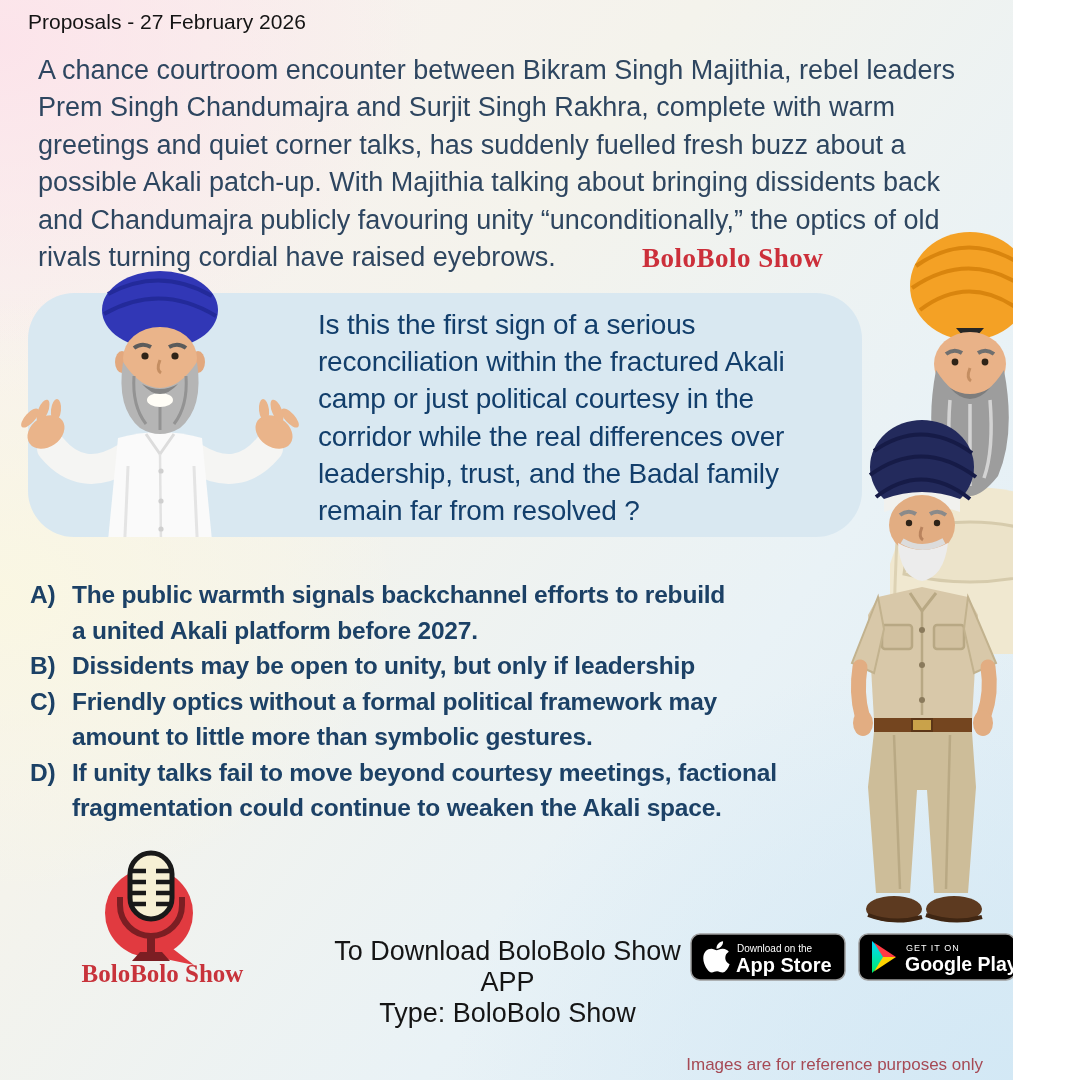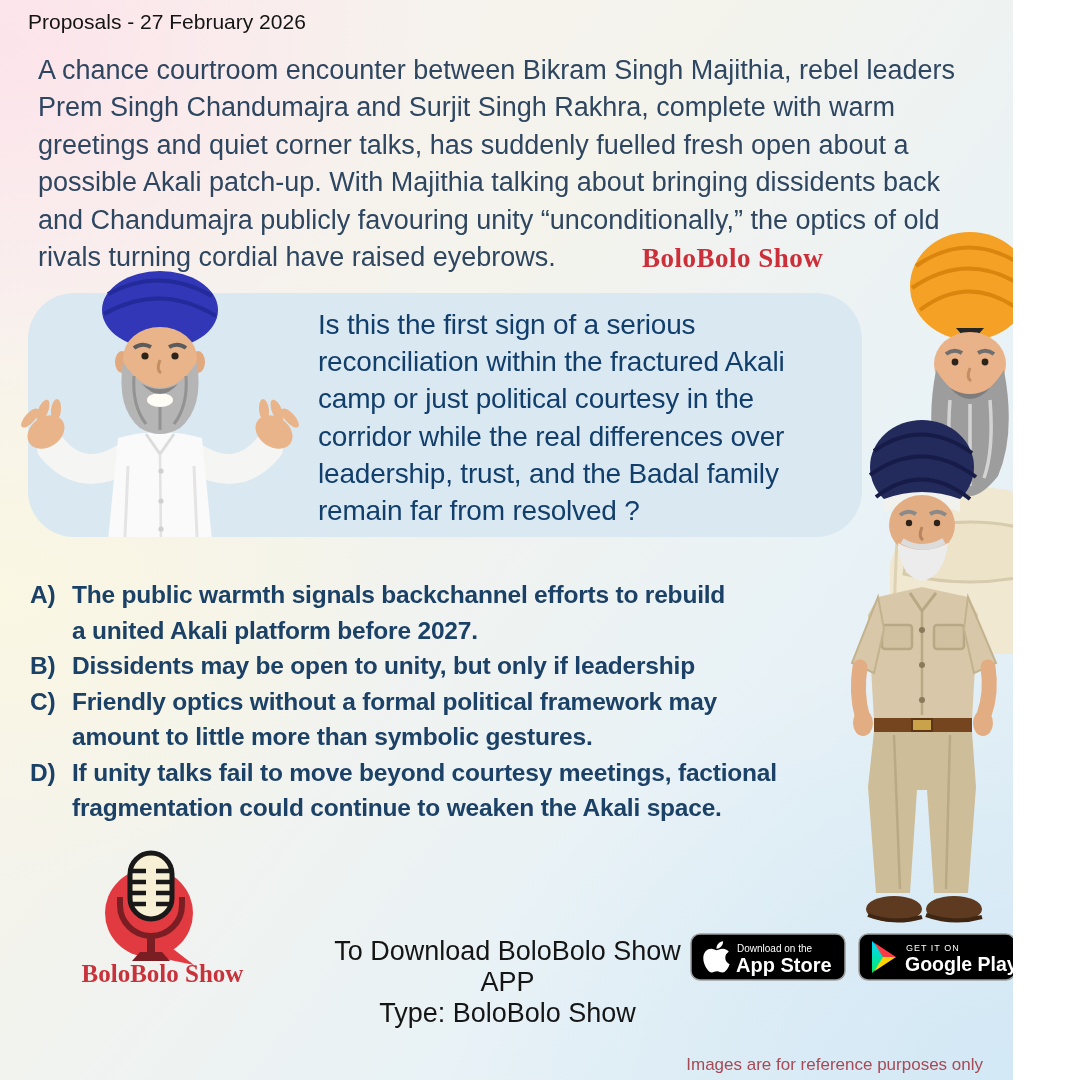--- a/index.html
+++ b/index.html
@@ -40,21 +40,21 @@
 </head>
 <body>
 
 <div id="canvas">
 
   <div class="abs hdr">Proposals - 27 February 2026</div>
 
   <div class="abs intro">
     <div>A chance courtroom encounter between Bikram Singh Majithia, rebel leaders</div>
     <div>Prem Singh Chandumajra and Surjit Singh Rakhra, complete with warm</div>
-    <div>greetings and quiet corner talks, has suddenly fuelled fresh open about a</div>
+    <div>greetings and quiet corner talks, has suddenly fuelled fresh buzz about a</div>
     <div>possible Akali patch-up. With Majithia talking about bringing dissidents back</div>
     <div>and Chandumajra publicly favouring unity “unconditionally,” the optics of old</div>
     <div>rivals turning cordial have raised eyebrows.</div>
   </div>
 
   <div class="abs wmark">BoloBolo Show</div>
 
   <div class="abs qbox"></div>
   <div class="abs question">
     <div>Is this the first sign of a serious</div>

